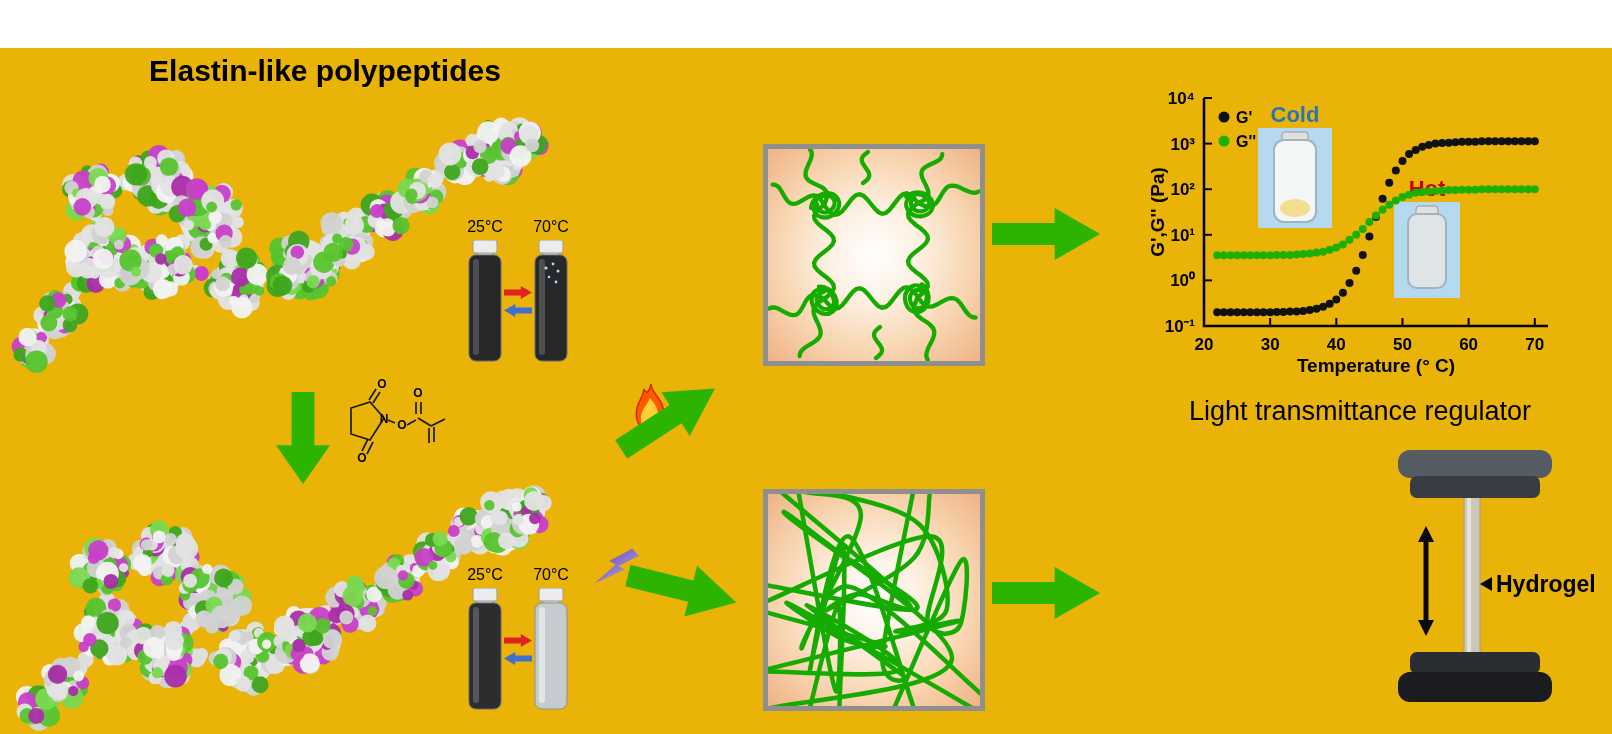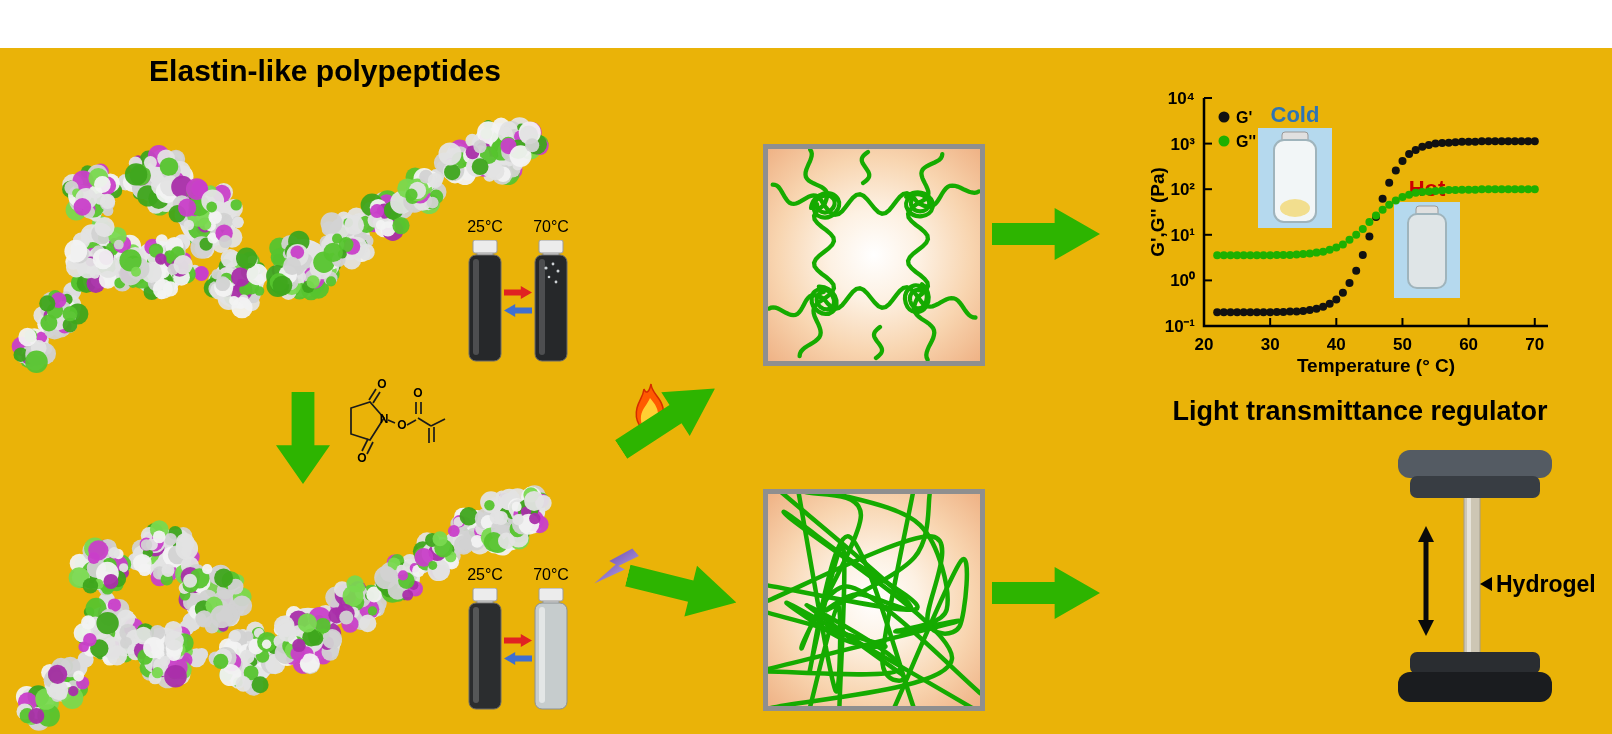--- a/index.html
+++ b/index.html
@@ -9,21 +9,21 @@
   #title{position:absolute;left:110px;top:6px;width:430px;text-align:center;
          font-size:30px;font-weight:bold;}
   .vial-label{position:absolute;width:44px;text-align:center;font-weight:normal;font-size:16px;}
   .garrow{position:absolute;clip-path:polygon(0% 31%,58% 31%,58% 5%,100% 50%,58% 95%,58% 69%,0% 69%);}
   .sarrow{position:absolute;width:28px;height:13px;}
   .sarrow.right{clip-path:polygon(0% 26%,60% 26%,60% 0%,100% 50%,60% 100%,60% 74%,0% 74%);}
   .sarrow.left{clip-path:polygon(100% 26%,40% 26%,40% 0%,0% 50%,40% 100%,40% 74%,100% 74%);}
   .netbox{position:absolute;width:212px;height:212px;border:5px solid #8f8f8f;
           background:radial-gradient(circle at 50% 50%,#ffffff 0%,#fdf1e3 30%,#f8d5b0 65%,#efb285 100%);}
   .netbox svg{position:absolute;left:0;top:0;}
-  .caption{position:absolute;font-weight:bold;font-size:27px;text-align:center;}
+  .caption{position:absolute;font-weight:normal;font-size:27px;text-align:center;}
   svg text{font-family:"Liberation Sans",sans-serif;}
 </style>
 </head>
 <body>
 
 <div id="fig">
 
   <div id="title">Elastin-like polypeptides</div>
 
   <svg id="mol-top" class="abs" style="left:8px;top:50px" width="575" height="315">

